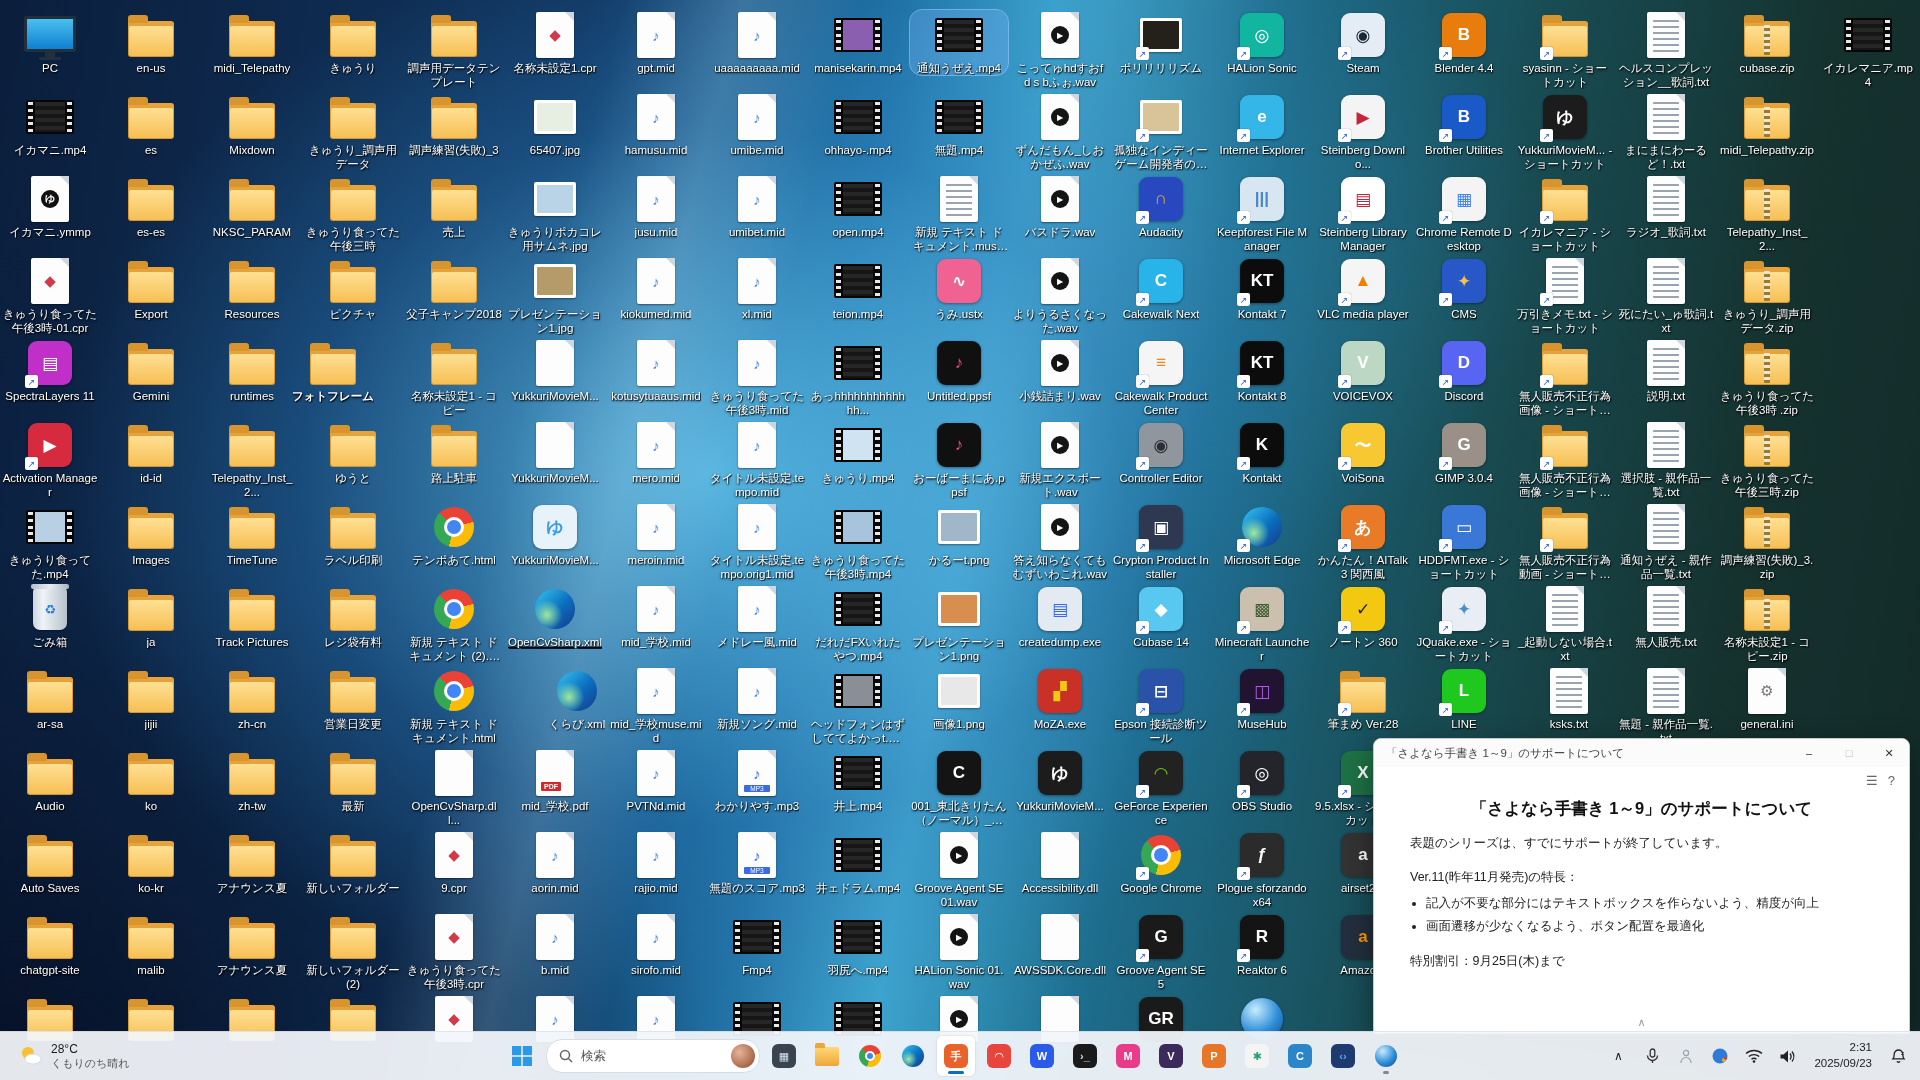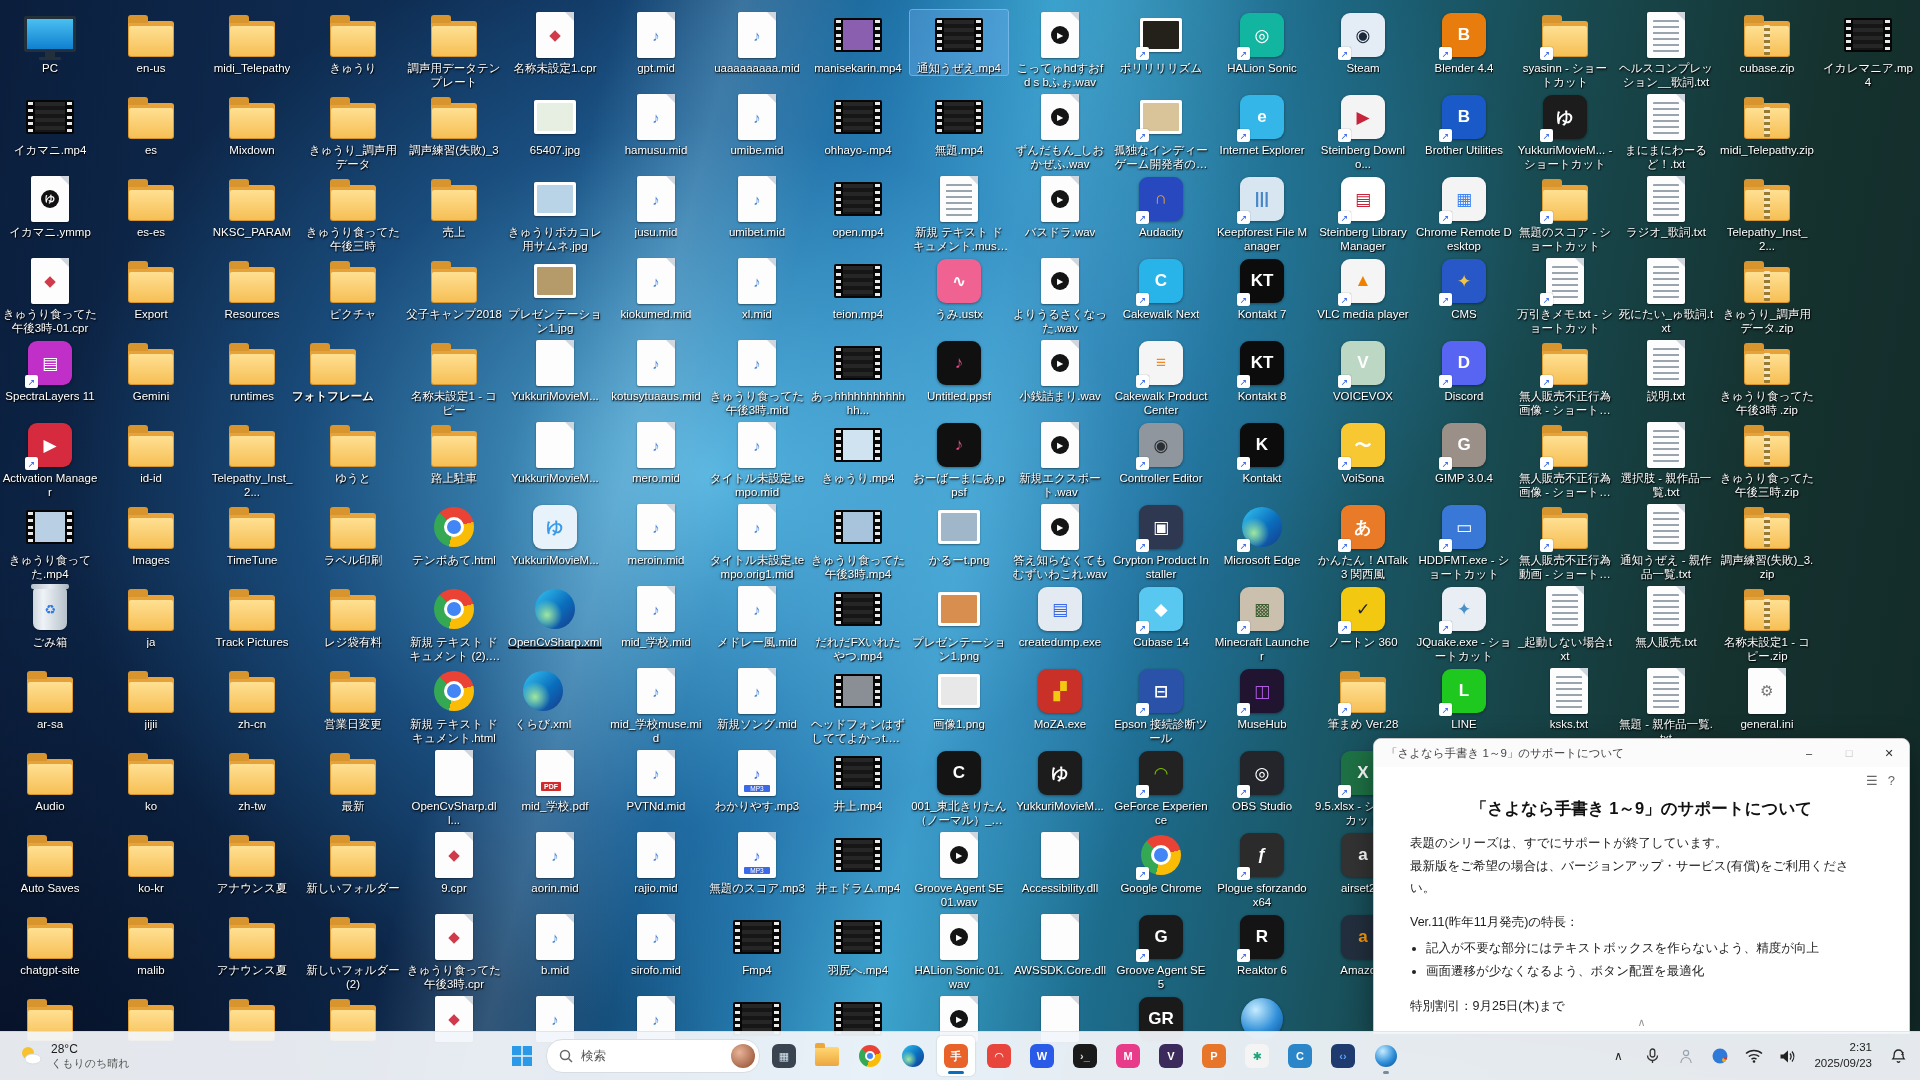--- a/index.html
+++ b/index.html
@@ -12,21 +12,21 @@
       radial-gradient(1200px 900px at 0% 100%, rgba(4,10,28,.75), rgba(0,0,0,0) 60%),
       linear-gradient(100deg,#0b1e3c 0%,#10345e 28%,#1c6ea2 43%,#2f9cc9 50%,#1d6c8c 60%,#184b52 74%,#15322f 87%,#122a28 100%);}
   #desktop::before{content:"";position:absolute;left:480px;top:-80px;width:240px;height:1300px;
     background:linear-gradient(90deg,rgba(255,255,255,0),rgba(210,240,255,.18),rgba(255,255,255,0));
     transform:skewX(-14deg);}
   #desktop::after{content:"";position:absolute;left:760px;top:-80px;width:420px;height:1300px;
     background:linear-gradient(90deg,rgba(255,255,255,0),rgba(190,235,255,.10),rgba(255,255,255,0));
     transform:skewX(-14deg);}
   
   .cell{position:absolute;width:98px;display:flex;flex-direction:column;align-items:center;cursor:default;}
-  .cell.sel{background:rgba(130,185,255,.30);outline:1px solid rgba(160,205,255,.6);border-radius:2px;}
+  .cell.sel{background:rgba(130,185,255,.30);outline:1px solid rgba(160,205,255,.6);border-radius:12px;}
   .ic{position:relative;width:50px;height:50px;display:flex;align-items:center;justify-content:center;flex:none;}
   .lbl{margin-top:1px;font-size:11.5px;line-height:1.22;color:#fff;text-align:center;max-width:96px;
     text-shadow:0 1px 3px rgba(0,0,0,.95),1px 1px 1px rgba(0,0,0,.8);word-break:break-all;
     display:-webkit-box;-webkit-line-clamp:2;-webkit-box-orient:vertical;overflow:hidden;}
   .folder{position:relative;width:46px;height:36px;margin-top:8px;border-radius:3px;
     background:linear-gradient(#e8a33a,#d8952e);}
   .folder .ftab{position:absolute;top:-6px;left:0;width:20px;height:8px;border-radius:3px 3px 0 0;background:#d8952e;}
   .folder .ffront{position:absolute;left:1px;right:1px;top:5px;bottom:1px;border-radius:2px;
     background:linear-gradient(#ffe093,#f6bf55);}
   .zipline{position:absolute;left:50%;top:4px;bottom:2px;width:6px;margin-left:-3px;z-index:2;
@@ -550,21 +550,21 @@
       <div class="lbl">Chrome Remote Desktop</div>
     </div>
     <div class="cell" style="left: 1516px; top: 174px;">
       <div class="ic">
         <div class="folder">
           <div class="ftab"></div>
           <div class="ffront"></div>
         </div>
         <div class="scb">↗</div>
       </div>
-      <div class="lbl">無題のスコア - ショートカット</div>
+      <div class="lbl">イカレマニア - ショートカット</div>
     </div>
     <div class="cell" style="left: 1617px; top: 174px;">
       <div class="ic">
         <div class="page note"></div>
       </div>
       <div class="lbl">ラジオ_歌詞.txt</div>
     </div>
     <div class="cell" style="left: 1718px; top: 174px;">
       <div class="ic">
         <div class="folder">
@@ -1309,21 +1309,21 @@
         </div>
       </div>
       <div class="lbl">営業日変更</div>
     </div>
     <div class="cell" style="left: 405px; top: 666px;">
       <div class="ic">
         <div class="chromeb"></div>
       </div>
       <div class="lbl">新規 テキスト ドキュメント.html</div>
     </div>
-    <div class="cell" style="left: 494px; top: 666px;">
+    <div class="cell" style="left: 528px; top: 666px;">
       <div class="ic">
         <div class="edgeb"></div>
       </div>
       <div class="lbl">くらび.xml</div>
     </div>
     <div class="cell" style="left: 607px; top: 666px;">
       <div class="ic">
         <div class="page">
           <span class="pg-g" style="color:#4a86d8">♪</span>
         </div>
@@ -1839,21 +1839,20 @@
     <span class="wbtn dis">□</span>
     <span class="wbtn">✕</span>
   </div>
   <div class="dtools">
     <span>☰</span>
     <span>?</span>
   </div>
   <div class="dhead">「さよなら手書き 1～9」のサポートについて</div>
   <div class="dbody">
     <div>表題のシリーズは、すでにサポートが終了しています。</div>
-    <div>最新版をご希望の場合は、バージョンアップ・サービス(有償)をご利用ください。</div>
   </div>
   <div class="dver">Ver.11(昨年11月発売)の特長：</div>
   <ul class="dul" id="dialog-bullets">
       <li>記入が不要な部分にはテキストボックスを作らないよう、精度が向上</li>
       <li>画面遷移が少なくなるよう、ボタン配置を最適化</li>
     </ul>
   <div class="ddisc">特別割引：9月25日(木)まで</div>
   <div class="dchev">∧</div>
 </div>
 

